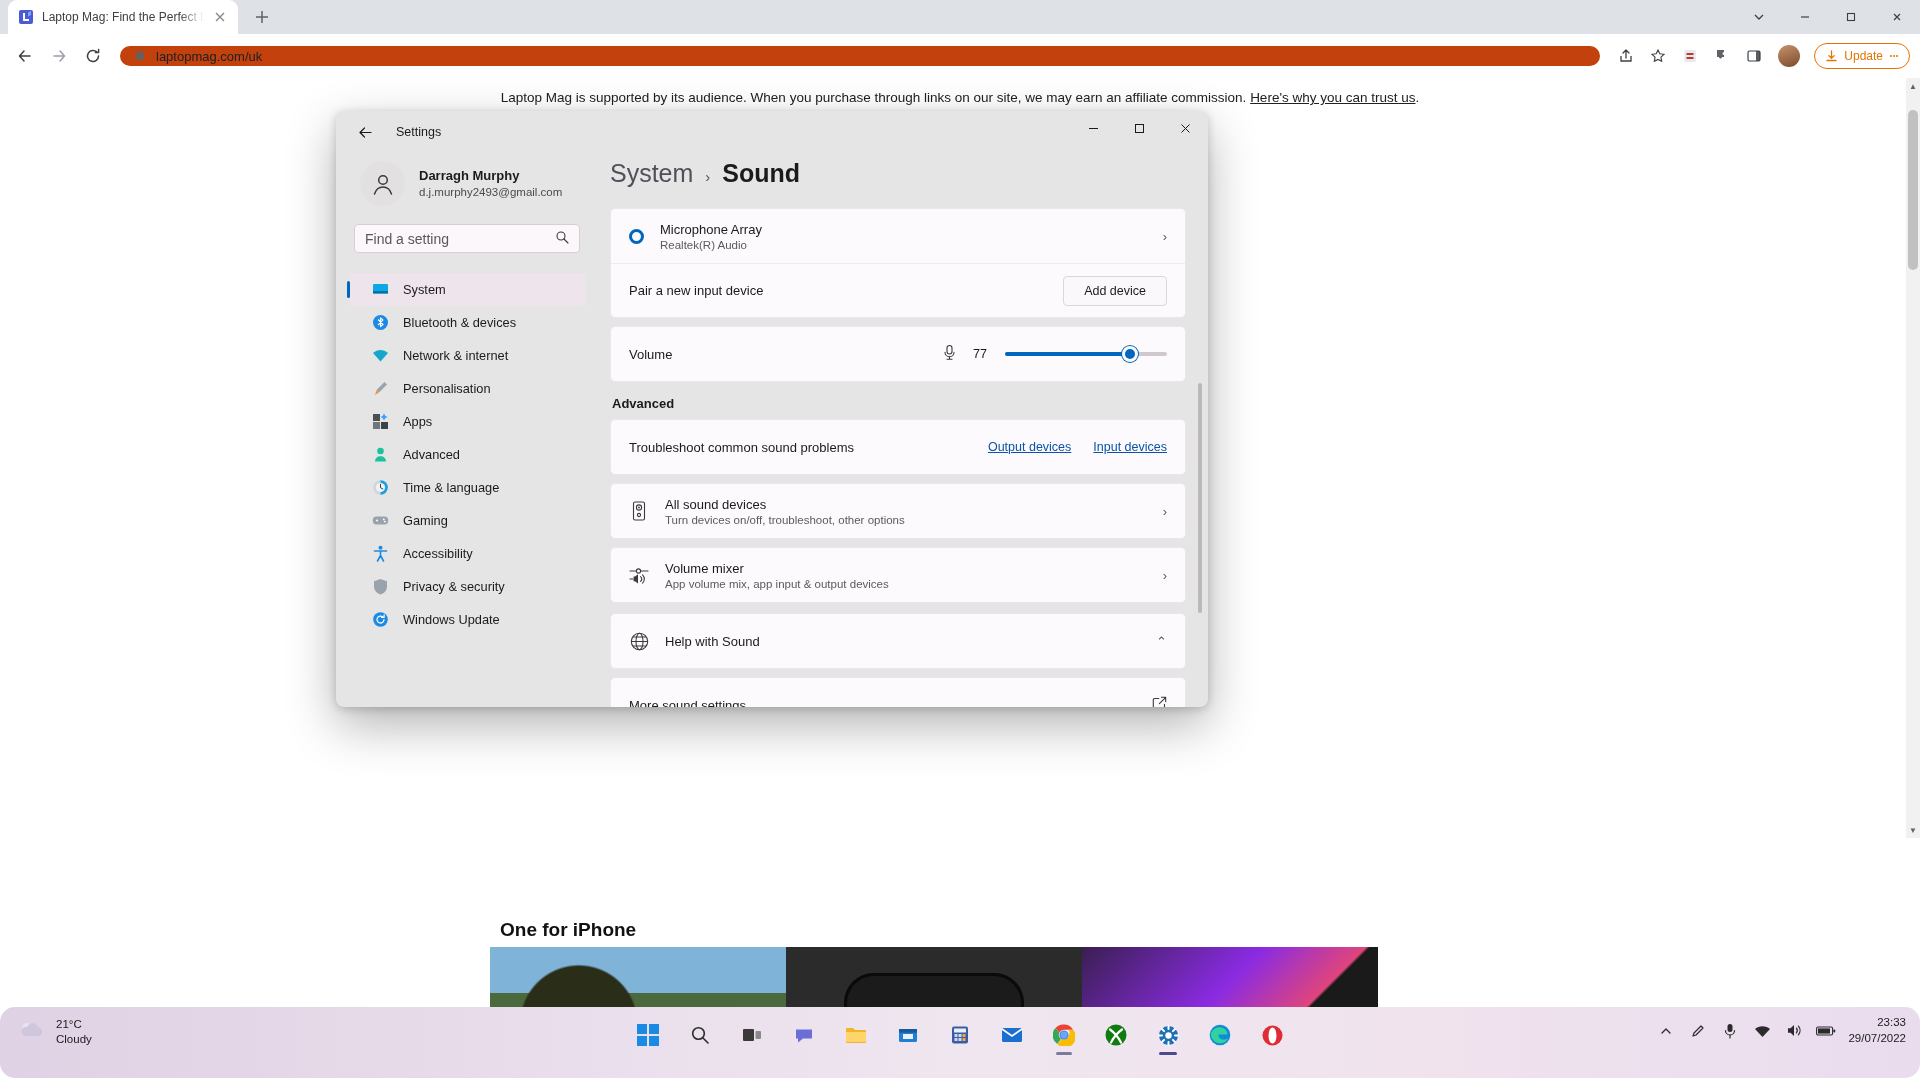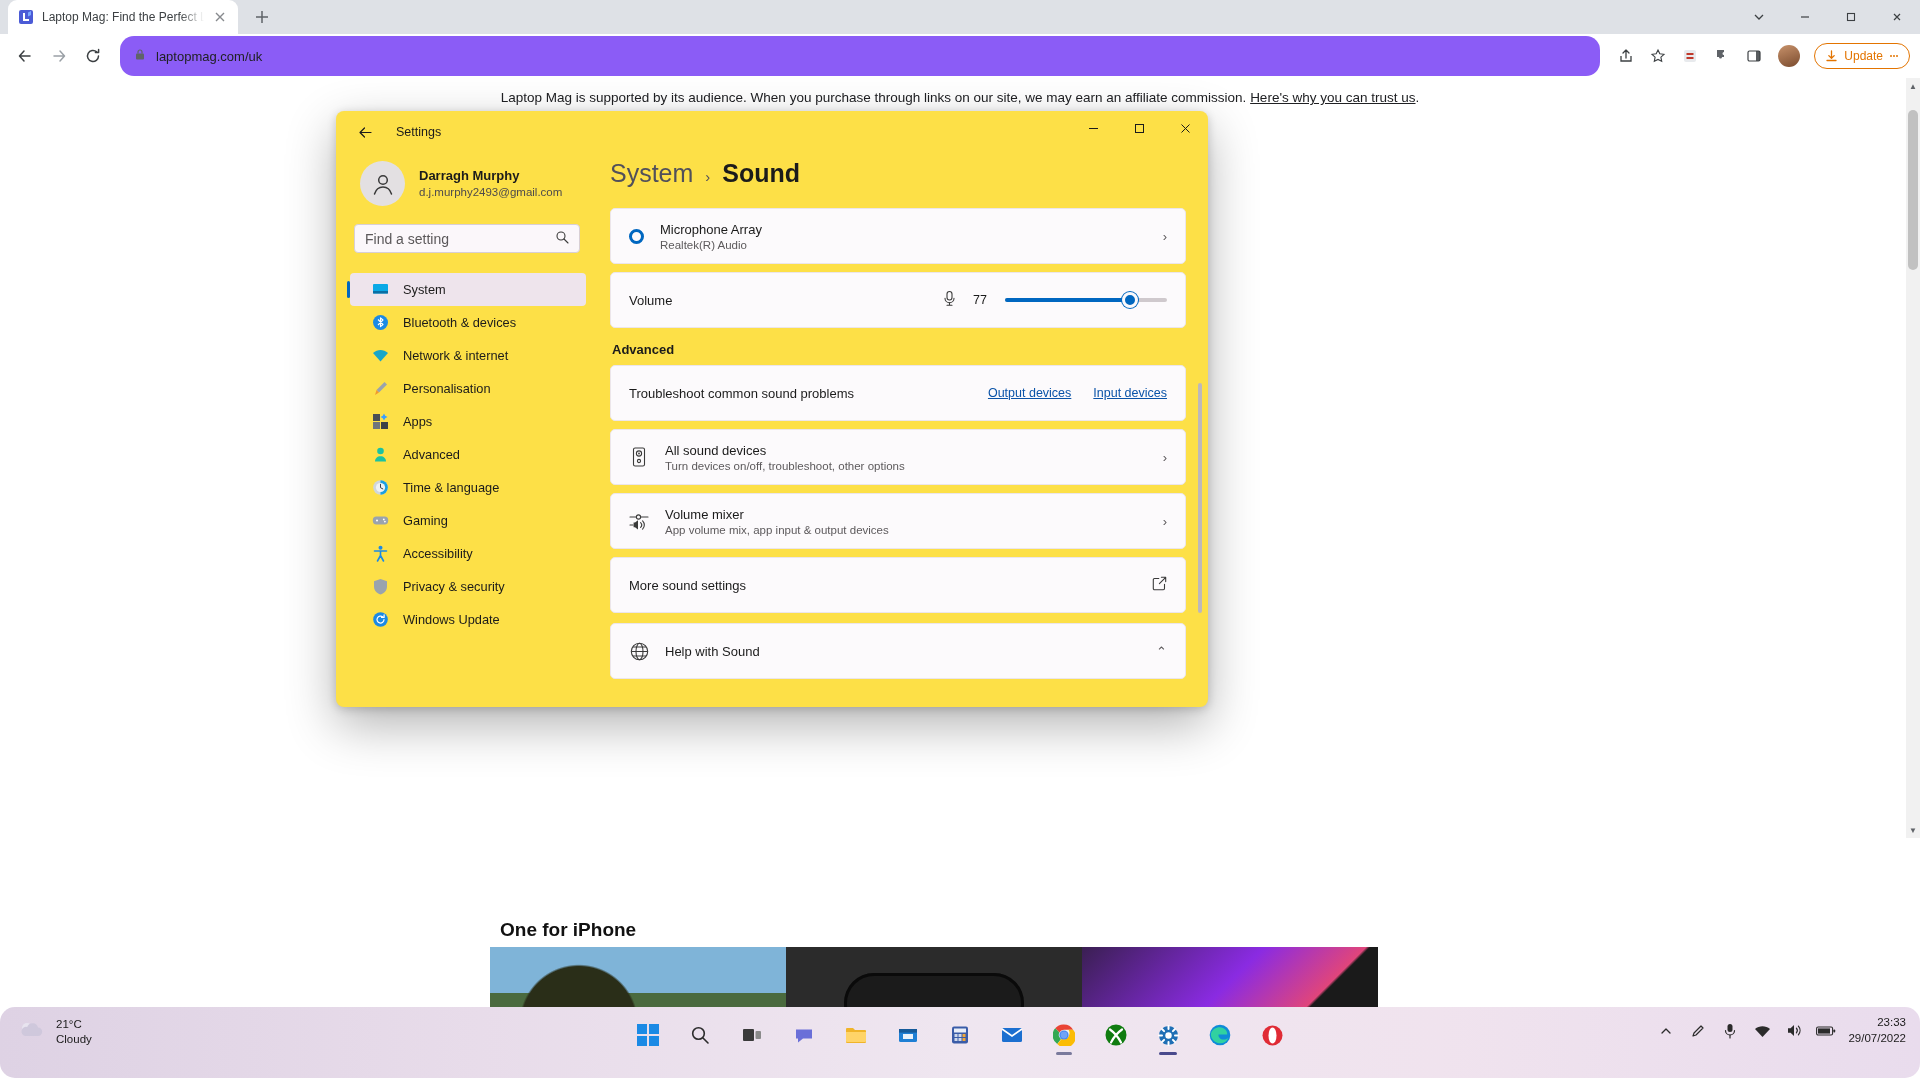--- a/index.html
+++ b/index.html
@@ -39,21 +39,21 @@
     display: flex; align-items: center;
   }
   .win-ctl { width: 46px; height: 34px; display: flex; align-items: center; justify-content: center; }
 
   .toolbar {
     position: absolute; left: 0; top: 34px; width: 1920px; height: 44px;
     background: #ffffff; display: flex; align-items: center; padding: 0 10px; gap: 4px;
   }
   .nav-btn { width: 30px; height: 30px; display: flex; align-items: center; justify-content: center; }
   .omnibox {
-    flex: 1; height: 40px; margin: 0 8px; background: #8b5cf6; border-radius: 14px;
+    flex: 1; height: 20px; margin: 0 8px; background: #c2410c; border-radius: 14px;
     display: flex; align-items: center; padding: 0 14px; gap: 10px;
   }
   .omnibox-url { font-size: 13px; color: #202124; }
   .tb-icon { width: 28px; height: 28px; display: flex; align-items: center; justify-content: center; }
   .avatar-tb { width: 22px; height: 22px; border-radius: 50%;
                background: linear-gradient(160deg,#c8926b,#7a4b2e); margin: 0 6px; }
   .update-pill {
     display: flex; align-items: center; gap: 6px;
     height: 26px; padding: 0 10px; border: 1px solid #e37400; border-radius: 13px;
     color: #e37400; font-size: 12px; margin-left: 4px;
@@ -81,21 +81,21 @@
 
   .scrollbar-track { position: absolute; right: 0; top: 78px; width: 14px; height: 760px; background: #f1f1f1; }
   .scrollbar-thumb { position: absolute; right: 2px; top: 110px; width: 10px; height: 160px;
                      background: #c1c1c1; border-radius: 5px; }
   .sb-arrow { position: absolute; right: 0; width: 14px; height: 16px;
               display:flex; align-items:center; justify-content:center; font-size: 8px; color:#5f6368; }
 
   
   #settings {
     position: absolute; left: 336px; top: 111px; width: 872px; height: 596px;
-    background: #fde047; border-radius: 8px;
+    background: #e5e5e5; border-radius: 8px;
     box-shadow: 0 18px 50px rgba(0,0,0,.30), 0 2px 10px rgba(0,0,0,.18);
     overflow: hidden;
   }
   .s-titlebar { position: relative; height: 42px; display: flex; align-items: center; padding-left: 12px; gap: 14px; }
   .s-back { width: 34px; height: 30px; display: flex; align-items: center; justify-content: center; }
   .s-apptitle { font-size: 12.5px; color: #1b1b1b; }
   .s-wctls { position: absolute; right: 0; top: 0; display: flex; }
   .s-wctl { width: 46px; height: 34px; display: flex; align-items: center; justify-content: center; }
 
   .s-body { display: flex; height: 554px; }
@@ -525,20 +525,24 @@
       </div>
 
       <div class="card">
         <div class="row">
           <span class="radio-on"></span>
           <div class="row-grow" style="margin-left:16px">
             <div class="row-title">Microphone Array</div>
             <div class="row-sub">Realtek(R) Audio</div>
           </div>
           <span class="chev">›</span>
+        </div>
+        <div class="row">
+          <span class="row-title row-grow">Pair a new input device</span>
+          <button class="btn">Add device</button>
         </div>
       </div>
 
       <div class="card">
         <div class="volrow">
           <span class="row-title row-grow">Volume</span>
           <span>
             <svg width="15" height="17" viewBox="0 0 15 17">
                 <rect x="5" y="1.5" width="5" height="8.5" rx="2.5" stroke="#3a3a3a" stroke-width="1.1" fill="none"></rect>
                 <path d="M3 8.2a4.5 4.5 0 0 0 9 0" stroke="#3a3a3a" stroke-width="1.1" fill="none" stroke-linecap="round"></path>
@@ -595,43 +599,43 @@
             </svg>
           </span>
           <div class="row-grow">
             <div class="row-title">Volume mixer</div>
             <div class="row-sub">App volume mix, app input &amp; output devices</div>
           </div>
           <span class="chev">›</span>
         </div>
       </div>
 
+      <div class="card" style="margin-top:10px">
+        <div class="row">
+          <span class="ico-line">
+            <svg width="19" height="19" viewBox="0 0 19 19">
+                <circle cx="9.5" cy="9.5" r="8.2" stroke="#3a3a3a" stroke-width="1.1" fill="none"></circle>
+                <ellipse cx="9.5" cy="9.5" rx="3.5" ry="8.2" stroke="#3a3a3a" stroke-width="1.1" fill="none"></ellipse>
+                <path d="M1.5 9.5h16M2.9 5h13.2M2.9 14h13.2" stroke="#3a3a3a" stroke-width="1" fill="none"></path>
+              </svg>
+          </span>
+          <span class="row-title row-grow">Help with Sound</span>
+          <span class="chev">⌃</span>
+        </div>
+      </div>
+
       <div class="card">
         <div class="row">
           <span class="row-title row-grow">More sound settings</span>
           <span>
             <svg width="15" height="15" viewBox="0 0 15 15">
                 <path d="M12.5 8.2v4.3a1.2 1.2 0 0 1-1.2 1.2H2.5a1.2 1.2 0 0 1-1.2-1.2V3.7a1.2 1.2 0 0 1 1.2-1.2h4.3" stroke="#3a3a3a" stroke-width="1.1" fill="none" stroke-linecap="round"></path>
                 <path d="M9.4 1.3h4.3v4.3M13.7 1.3L7.4 7.6" stroke="#3a3a3a" stroke-width="1.1" fill="none" stroke-linecap="round" stroke-linejoin="round"></path>
               </svg>
           </span>
-        </div>
-      </div>
-
-      <div class="card" style="margin-top:10px">
-        <div class="row">
-          <span class="ico-line">
-            <svg width="19" height="19" viewBox="0 0 19 19">
-                <circle cx="9.5" cy="9.5" r="8.2" stroke="#3a3a3a" stroke-width="1.1" fill="none"></circle>
-                <ellipse cx="9.5" cy="9.5" rx="3.5" ry="8.2" stroke="#3a3a3a" stroke-width="1.1" fill="none"></ellipse>
-                <path d="M1.5 9.5h16M2.9 5h13.2M2.9 14h13.2" stroke="#3a3a3a" stroke-width="1" fill="none"></path>
-              </svg>
-          </span>
-          <span class="row-title row-grow">Help with Sound</span>
-          <span class="chev">⌃</span>
         </div>
       </div>
 
       <div class="m-scroll-track">
         <div class="m-scroll-thumb"></div>
       </div>
     </div>
   </div>
 </div>
 

